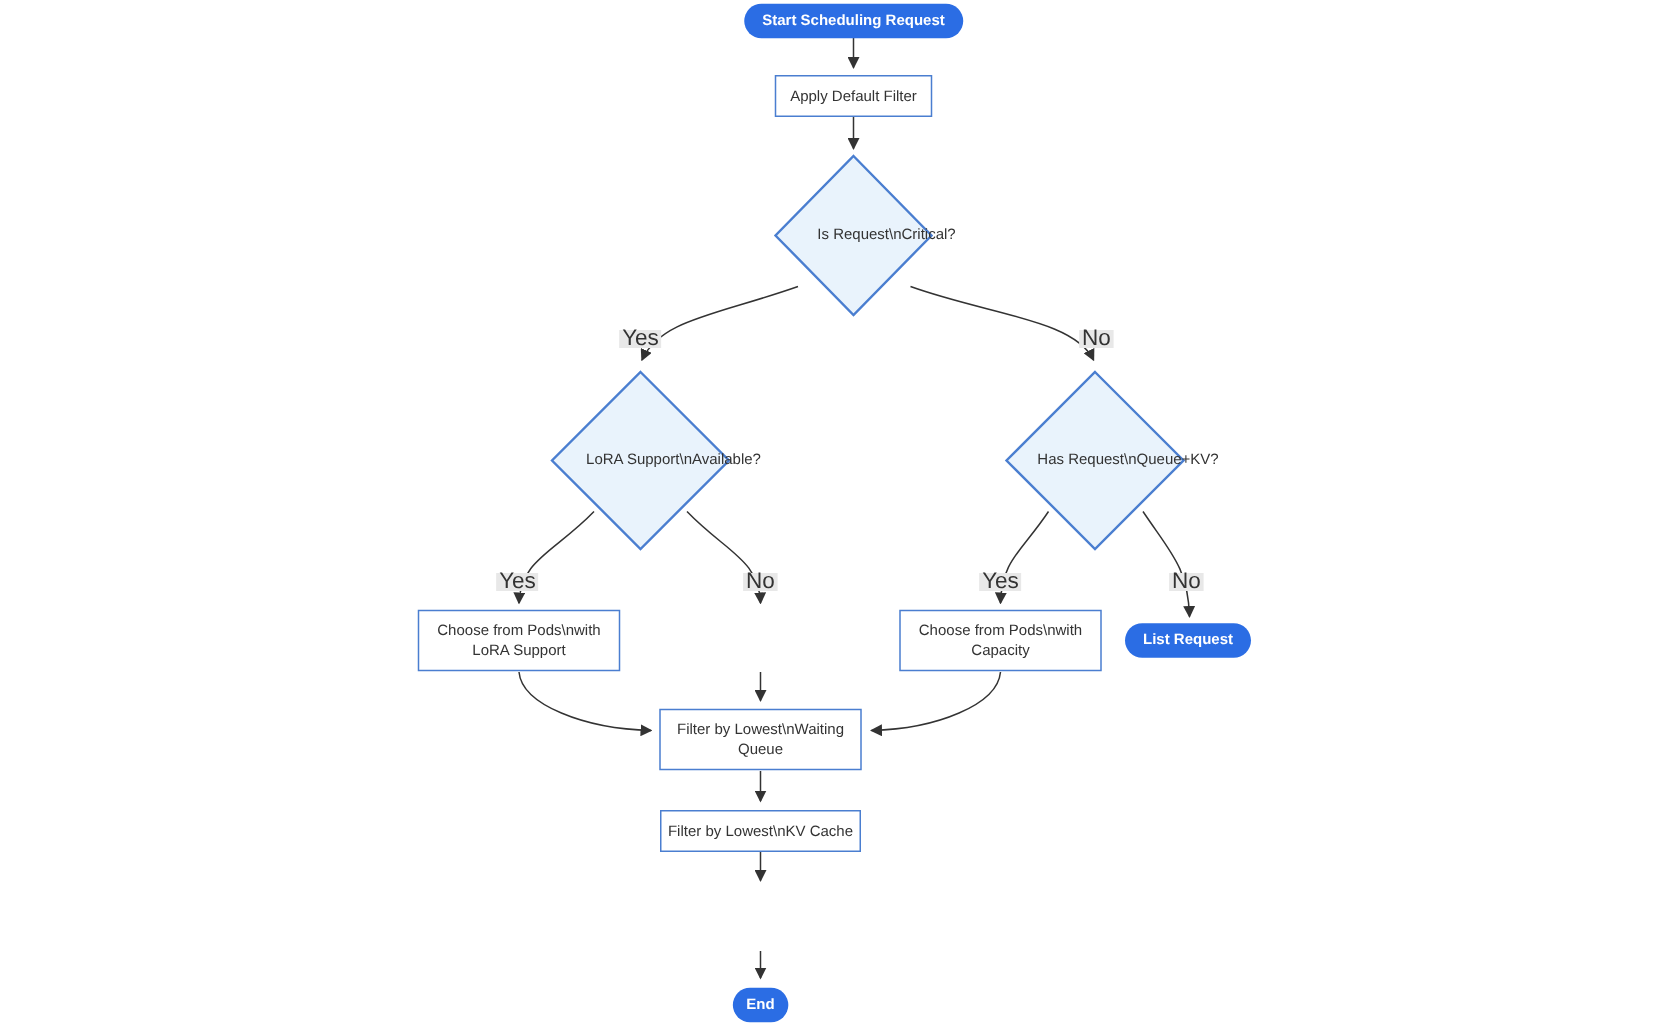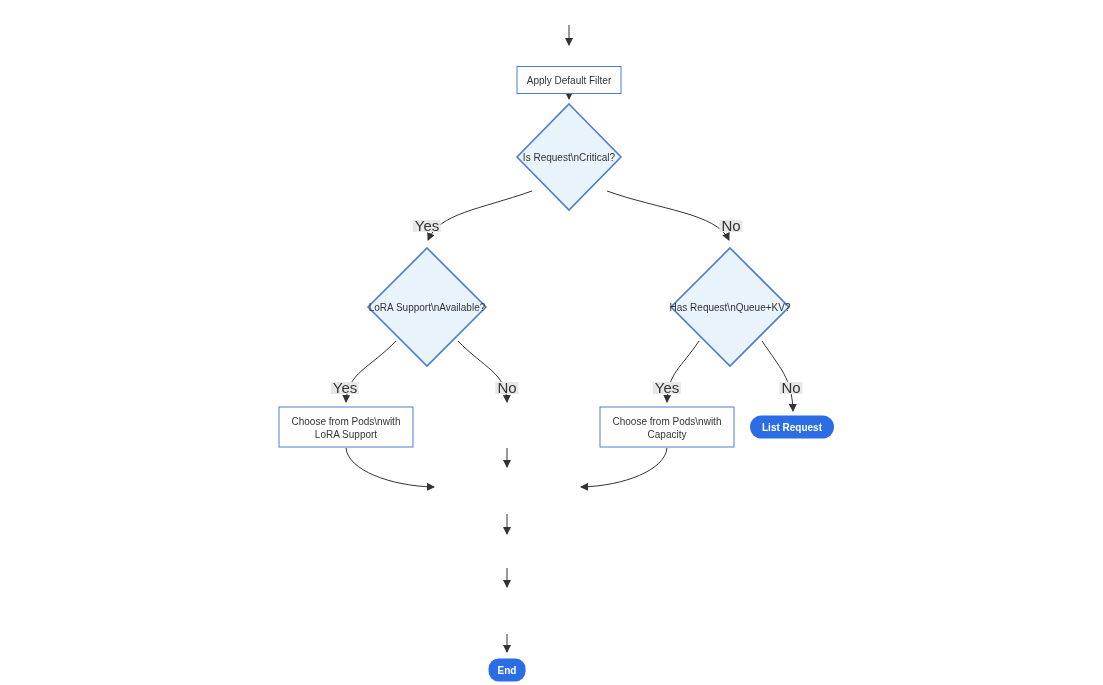--- a/index.html
+++ b/index.html
@@ -19,22 +19,22 @@
     font-family:"Liberation Sans","DejaVu Sans",sans-serif;color:var(--text);
   }
   .stage svg{position:absolute;left:0;top:0;}
   .edge{fill:none;stroke:var(--edge);stroke-width:1;}
   .decision{fill:var(--decision-fill);stroke:var(--decision-border);stroke-width:1.6;}
   .node{position:absolute;display:flex;flex-direction:column;align-items:center;justify-content:center;
         text-align:center;font-size:10px;line-height:13px;transform:translate(-50%,-50%);}
   .rectnode{background:var(--process-fill);border:1.4px solid var(--process-border);box-sizing:border-box;}
   .stadium{background:var(--node-primary);color:var(--node-primary-text);border-radius:12px;
            padding:5px 12px;font-weight:700;white-space:nowrap;}
-  .stadium.small{padding:5px 9px;border-radius:10px;}
-  .dtext{position:absolute;transform:translate(-50%,-50%);font-size:10px;white-space:nowrap;text-align:center;}
+  .stadium.small{padding:5px 9px;}
+  .dtext{position:absolute;transform:translate(-50%,-50%);font-size:10px;white-space:nowrap;text-align:center;margin-left:22px;}
   .elabel{position:absolute;transform:translate(-50%,-50%);font-size:15px;line-height:12px;
           background:var(--edge-label-bg);padding:0 2px;white-space:nowrap;}
   .ln{white-space:nowrap;}
 </style>
 </head>
 <body>
 
 <div class="stage">
 
   <svg width="1103" height="685" viewBox="0 0 1103 685">
@@ -57,37 +57,47 @@
     <path class="edge" d="M667,448 C665,470 624,486 581,487" marker-end="url(#arrow)"></path>
     <path class="edge" d="M507,514 L507,534" marker-end="url(#arrow)"></path>
     <path class="edge" d="M507,568 L507,587" marker-end="url(#arrow)"></path>
     <path class="edge" d="M507,634 L507,652" marker-end="url(#arrow)"></path>
 
     <polygon class="decision" points="569,104 621,157 569,210 517,157"></polygon>
     <polygon class="decision" points="427,248 486,307 427,366 368,307"></polygon>
     <polygon class="decision" points="730,248 789,307 730,366 671,307"></polygon>
   </svg>
 
+  <div class="node stadium" style="left:569px;top:14px">
+    <span class="ln">Start Scheduling Request</span>
+  </div>
   <div class="node stadium" style="left:792px;top:427px">
     <span class="ln">List Request</span>
   </div>
   <div class="node stadium small" style="left:507px;top:670px">
     <span class="ln">End</span>
   </div>
 
-  <div class="node rectnode" style="left:569px;top:80px;width:105px;height:28px">
+  <div class="node rectnode" style="left:569px;top:64px;width:105px;height:28px">
     <div class="ln">Apply Default Filter</div>
   </div>
   <div class="node rectnode" style="left:346px;top:427px;width:135px;height:41px">
     <div class="ln">Choose from Pods\nwith</div>
     <div class="ln">LoRA Support</div>
   </div>
   <div class="node rectnode" style="left:667px;top:427px;width:135px;height:41px">
     <div class="ln">Choose from Pods\nwith</div>
     <div class="ln">Capacity</div>
+  </div>
+  <div class="node rectnode" style="left:507px;top:493px;width:135px;height:41px">
+    <div class="ln">Filter by Lowest\nWaiting</div>
+    <div class="ln">Queue</div>
+  </div>
+  <div class="node rectnode" style="left:507px;top:554px;width:134px;height:28px">
+    <div class="ln">Filter by Lowest\nKV Cache</div>
   </div>
 
   <div class="dtext" style="left:569px;top:157px">Is Request\nCritical?</div>
   <div class="dtext" style="left:427px;top:307px">LoRA Support\nAvailable?</div>
   <div class="dtext" style="left:730px;top:307px">Has Request\nQueue+KV?</div>
 
   <span class="elabel" style="left:427px;top:226px">Yes</span>
   <span class="elabel" style="left:731px;top:226px">No</span>
   <span class="elabel" style="left:345px;top:388px">Yes</span>
   <span class="elabel" style="left:507px;top:388px">No</span>

